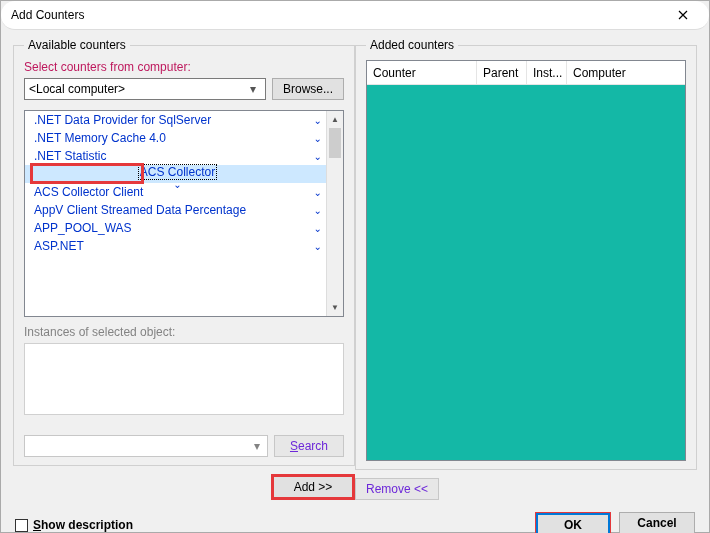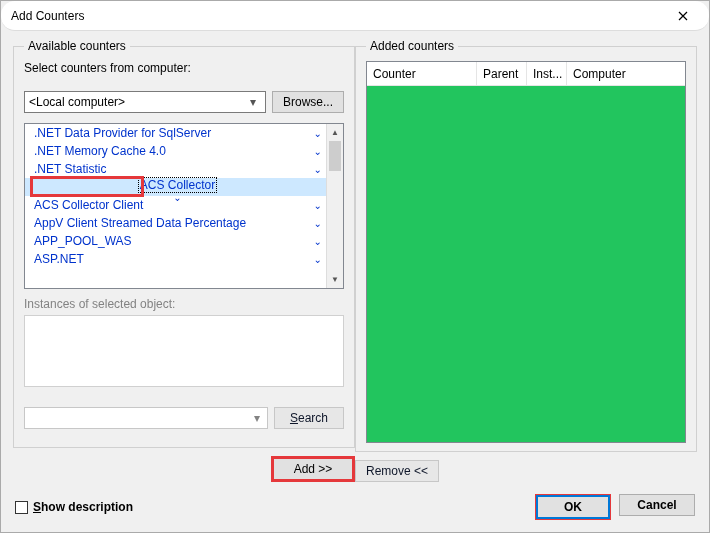--- a/index.html
+++ b/index.html
@@ -6,43 +6,43 @@
 body { margin: 0; background: #fff; }
 .window { width: 710px; height: 533px; background: #f0f0f0; border: 1px solid #aaa; display: flex; flex-direction: column; }
 .titlebar { height: 30px; background: #fff; border-bottom: 1px solid #ddd; display: flex; align-items: center; padding: 0 6px 0 10px; justify-content: space-between; border-radius: 14px; }
 .titlebar .title { color: #000; }
 .close-btn { width: 40px; height: 28px; display: flex; align-items: center; justify-content: center; cursor: pointer; }
 .content { flex: 1; display: flex; padding: 8px 12px 4px 12px; }
 .panel { flex: 1; display: flex; flex-direction: column; }
 fieldset { border: 1px solid #d0d0d0; padding: 8px 10px; margin: 0; flex: 1; display: flex; flex-direction: column; }
 legend { color: #000; padding: 0 4px; }
 .row { display: flex; gap: 6px; align-items: center; margin-bottom: 6px; }
-.label { color: #000000; margin-bottom: 16px; }
+.label { color: #be185d; margin-bottom: 4px; }
 .combo { flex: 1; height: 22px; background: #fff; border: 1px solid #7a7a7a; display: flex; align-items: center; padding: 0 4px; justify-content: space-between; }
 .combo-arrow { width: 16px; text-align: center; color: #555; }
 .btn { height: 22px; padding: 0 10px; background: #e1e1e1; border: 1px solid #adadad; cursor: pointer; display: inline-flex; align-items: center; justify-content: center; min-width: 70px; }
-.btn.disabled { color: #0f172a; border-color: #c7c7c7; background: #e7e7e7; cursor: default; }
-.counter-list { border: 1px solid #828790; background: #fff; height: 166px; display: flex; margin-top: 4px; }
+.btn.disabled { color: #6d28d9; border-color: #c7c7c7; background: #e7e7e7; cursor: default; }
+.counter-list { border: 1px solid #828790; background: #fff; height: 207px; display: flex; margin-top: 4px; }
 .counter-list-inner { flex: 1; overflow: hidden; }
 .counter-row { display: flex; align-items: center; height: 18px; padding: 0 4px 0 8px; color: #0033cc; cursor: pointer; justify-content: space-between; }
 .counter-row.selected { background: #cde8ff; }
 .counter-row.selected .counter-text { outline: 1px dotted #000; }
 .counter-text { padding: 0 1px; }
 .expand-icon { color: #0033cc; font-size: 10px; }
 .scrollbar { width: 17px; background: #f0f0f0; border-left: 1px solid #ddd; position: relative; }
 .scroll-btn { height: 17px; background: #f0f0f0; display: flex; align-items: center; justify-content: center; color: #555; font-size: 8px; }
 .scroll-thumb { position: absolute; top: 17px; left: 2px; right: 2px; height: 30px; background: #cdcdcd; }
 .disabled-text { color: #838383; }
 .instances-box { border: 1px solid #d0d0d0; background: #fff; height: 72px; margin-top: 4px; }
 .instance-search-row { display: flex; gap: 6px; margin-top: 20px; }
 .instance-combo { flex: 1; height: 22px; background: #fff; border: 1px solid #c7c7c7; display: flex; align-items: center; justify-content: flex-end; padding-right: 2px; }
 .add-row { display: flex; justify-content: flex-end; margin-top: 8px; }
 .hl-red { border: 3px solid #e5383b; }
 .hl-blue { outline: 2px solid #0078d7; outline-offset: -3px; }
-.added-table { border: 1px solid #828790; background: #22c55e; flex: 1; display: flex; flex-direction: column; }
+.added-table { border: 1px solid #828790; background: #14b8a6; flex: 1; display: flex; flex-direction: column; }
 .thead { display: flex; background: #fff; border-bottom: 1px solid #e5e5e5; height: 24px; }
 .th { padding: 4px 6px; border-right: 1px solid #e5e5e5; color: #000; display: flex; align-items: center; }
 .th.c1 { width: 110px; } .th.c2 { width: 50px; } .th.c3 { width: 40px; } .th.c4 { flex: 1; border-right: none; }
 .remove-row { margin-top: 8px; }
 .footer { display: flex; align-items: center; padding: 8px 14px 12px 14px; justify-content: space-between; font-weight: bold; }
 .checkbox-row { display: flex; align-items: center; gap: 5px; }
 .cbox { width: 13px; height: 13px; border: 1px solid #333; background: #fff; }
 .underline-letter { text-decoration: underline; }
 .footer-buttons { display: flex; gap: 8px; }
 .counter-hl { position: relative; flex-direction: column; }

